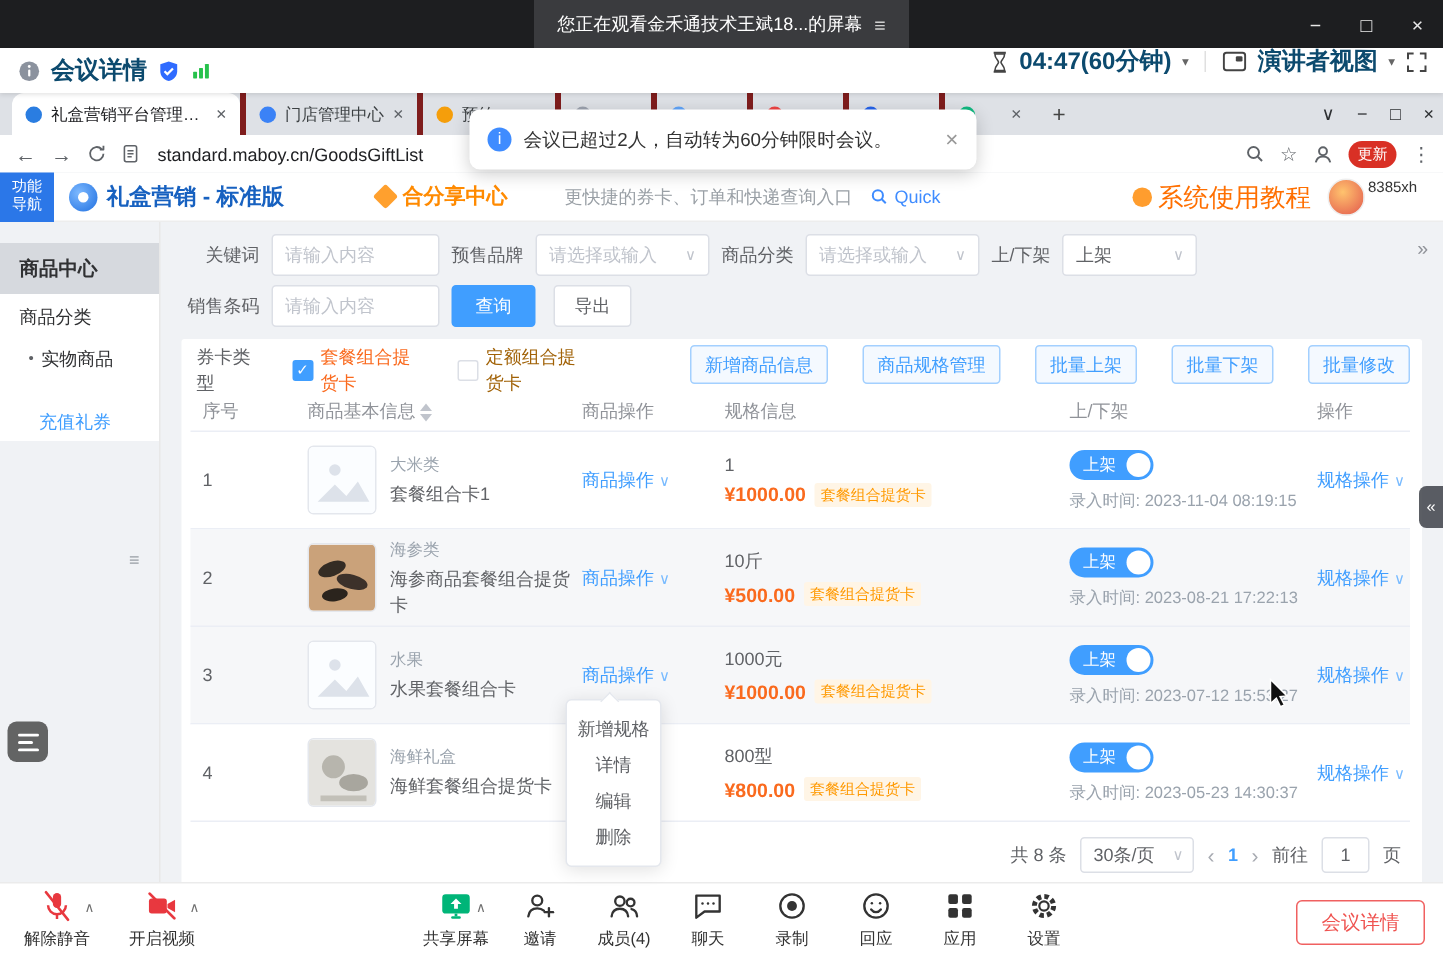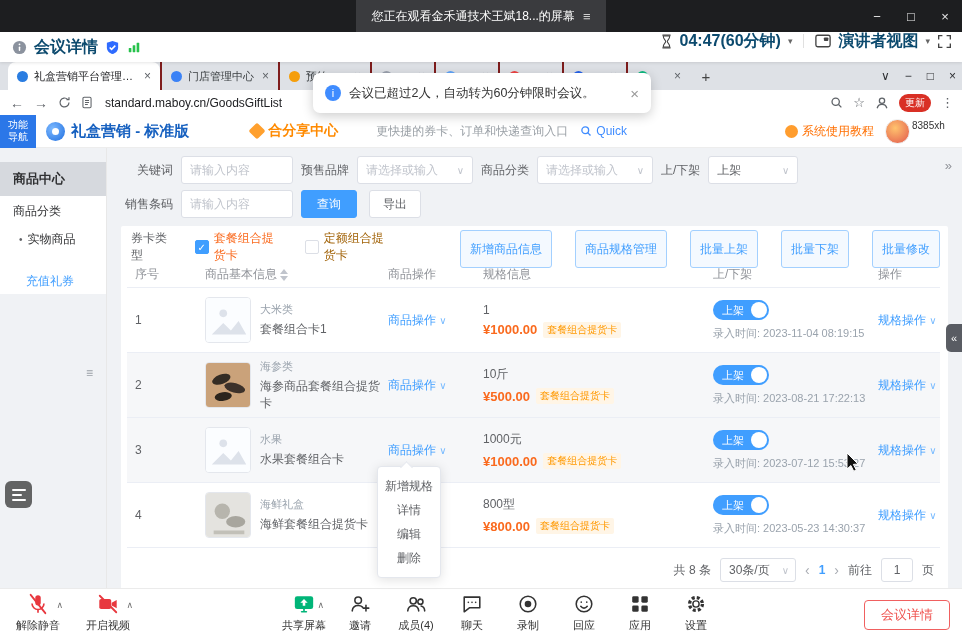--- a/index.html
+++ b/index.html
@@ -18,21 +18,21 @@
   .meetbar-left { position:absolute; left:12px; top:0; height:30px; display:flex; align-items:center; gap:7px; }
   .meetbar-right { position:absolute; right:10px; top:0; height:18px; display:flex; align-items:center; gap:7px; }
   .meetbar .txt { font-size:16px; color:#0c4a6e;font-weight:bold; }
   .meet-caret { font-size:9px; color:#666; }
   .v-div { width:1px; height:14px; background:#e0e0e0; margin:0 4px; }
 
   
   .shared { position:absolute; top:62px; left:0; width:962px; height:526px; background:#dee1e6; }
 
   .tabstrip { position:relative; height:28px; display:flex; align-items:flex-end; padding-left:8px; background:#dee1e6; }
-  .tab { height:28px; display:flex; align-items:center; gap:6px; padding:0 9px; font-size:11px; color:#3c4043; white-space:nowrap; overflow:hidden; border-left:2px solid #7f1d1d; }
+  .tab { height:28px; display:flex; align-items:center; gap:6px; padding:0 9px; font-size:11px; color:#3c4043; white-space:nowrap; overflow:hidden; border-left:4px solid #7f1d1d; }
   .tab:first-child { border-left:none; }
   .tab.active { background:#fff; border-radius:8px 8px 0 0; color:#202124; border-left:none; }
   .tab .lbl { overflow:hidden; text-overflow:ellipsis; flex:1; }
   .favicon { width:11px; height:11px; border-radius:50%; flex:none; }
   .tab-x { color:#5f6368; font-size:12px; flex:none; }
   .newtab-btn { width:24px; height:24px; margin:0 2px 2px 4px; display:flex; align-items:center; justify-content:center; color:#444; font-size:15px; border-radius:50%; }
   .tab-right { position:absolute; right:6px; top:0; height:28px; display:flex; align-items:center; gap:15px; color:#2e3033; font-size:12px; }
 
   .addrbar { position:relative; height:25px; background:#fff; display:flex; align-items:center; padding:0 10px; gap:10px; }
   .nav-glyph { color:#5f6368; font-size:14px; }
@@ -43,21 +43,21 @@
   
   .appheader { position:relative; height:33px; background:#fff; border-bottom:1px solid #ededed; display:flex; align-items:center; }
   .navbox { width:36px; height:33px; background:#2b77e8; color:#fff; font-size:10px; line-height:1.25; display:flex; flex-direction:column; align-items:center; justify-content:center; flex:none; }
   .brand { display:flex; align-items:center; gap:6px; margin-left:10px; color:#1761c0; font-weight:bold; font-size:15px; white-space:nowrap; }
   .brand-icon { width:19px; height:19px; border-radius:50%; background:radial-gradient(circle at 35% 35%, #7db9ff, #1f6fe0); position:relative; }
   .brand-icon::after { content:""; position:absolute; left:6px; top:6px; width:7px; height:7px; border-radius:50%; background:#fff; }
   .share-center { display:flex; align-items:center; gap:5px; margin-left:62px; color:#ff8a00; font-weight:bold; font-size:14px; white-space:nowrap; }
   .share-ico { width:12px; height:12px; background:#ffa02e; transform:rotate(45deg); border-radius:2px; }
   .promo { margin-left:38px; color:#9aa0a6; font-size:12px; white-space:nowrap; }
   .quick { display:flex; align-items:center; gap:4px; margin-left:12px; color:#3f8cff; font-size:12px; }
-  .tutorial { position:absolute; right:88px; display:flex; align-items:center; gap:4px; color:#ff6f00; font-size:12px; white-space:nowrap; }
+  .tutorial { position:absolute; right:88px; display:flex; align-items:center; gap:4px; color:#ff6f00; font-size:17px; white-space:nowrap; }
   .tut-ico { width:13px; height:13px; border-radius:50%; background:#ff9d2e; position:relative; }
   .avatar { position:absolute; right:52px; top:4px; width:25px; height:25px; border-radius:50%; background:radial-gradient(circle at 40% 35%, #ffc36e, #e2574c); border:1px solid #eee; }
   .username { position:absolute; right:10px; top:5px; width:40px; font-size:10px; color:#333; line-height:1.2; word-break:break-all; }
 
   
   .page { position:relative; height:440px; background:#f0f2f5; }
 
   .sidebar { position:absolute; left:0; top:0; width:107px; height:100%; background:#f0f2f5; border-right:1px solid #e8e8e8; }
   .side-white { background:#fff; height:132px; }
   .side-section { margin-top:14px; height:34px; background:#d6d9de; display:flex; align-items:center; padding-left:13px; font-size:13px; font-weight:bold; color:#303133; }
@@ -82,21 +82,21 @@
   .btn-primary { height:28px; padding:0 15px; background:#409eff; border:1px solid #409eff; color:#fff; border-radius:3px; font-size:12px; margin-left:0; cursor:pointer; font-family:inherit; }
   .btn-plain { height:28px; padding:0 13px; background:#fff; border:1px solid #dcdfe6; color:#606266; border-radius:3px; font-size:12px; margin-left:4px; cursor:pointer; font-family:inherit; }
 
   .card { margin-top:8px; background:#fff; border-radius:2px; padding:4px 8px 8px 6px; position:relative; min-height:358px; }
   .ctoolbar { display:flex; align-items:flex-start; gap:23px; height:26px; padding-left:4px; }
   .cb { width:14px; height:14px; border:1px solid #dcdfe6; border-radius:2px; background:#fff; display:flex; align-items:center; justify-content:center; font-size:10px; color:#fff; flex:none; }
   .cb.checked { background:#409eff; border-color:#409eff; }
   .cb-label { font-size:12px; margin-left:5px; }
   .cb-label.hot { color:#fa6a1e; }
   .cb-label.muted { color:#a16207;font-family:Liberation Serif, serif; }
-  .mini-btn { height:38px; padding:0 9px; background:#f4f9ff; border:1px solid #a3d0ff; color:#409eff; border-radius:3px; font-size:12px; cursor:pointer; font-family:inherit; white-space:nowrap; }
+  .mini-btn { height:26px; padding:0 9px; background:#f4f9ff; border:1px solid #a3d0ff; color:#409eff; border-radius:3px; font-size:12px; cursor:pointer; font-family:inherit; white-space:nowrap; }
   .ctoolbar .gap { width:26px; }
 
   .tbl { margin-top:6px; }
   .thead, .trow { display:grid; grid-template-columns:70px 183px 95px 230px 165px 1fr; align-items:center; }
   .thead { height:26px; color:#909399; font-size:12px; border-bottom:1px solid #ebeef5; }
   .thead > div, .trow > .td { padding-left:8px; }
   .trow { height:65px; border-bottom:1px solid #ebeef5; background:#fff; }
   .trow.alt { background:#f6f7f9; }
   .sort-ico { display:inline-flex; flex-direction:column; gap:2px; margin-left:3px; vertical-align:middle; }
   .sort-ico i { width:0; height:0; border-left:4px solid transparent; border-right:4px solid transparent; display:block; }

